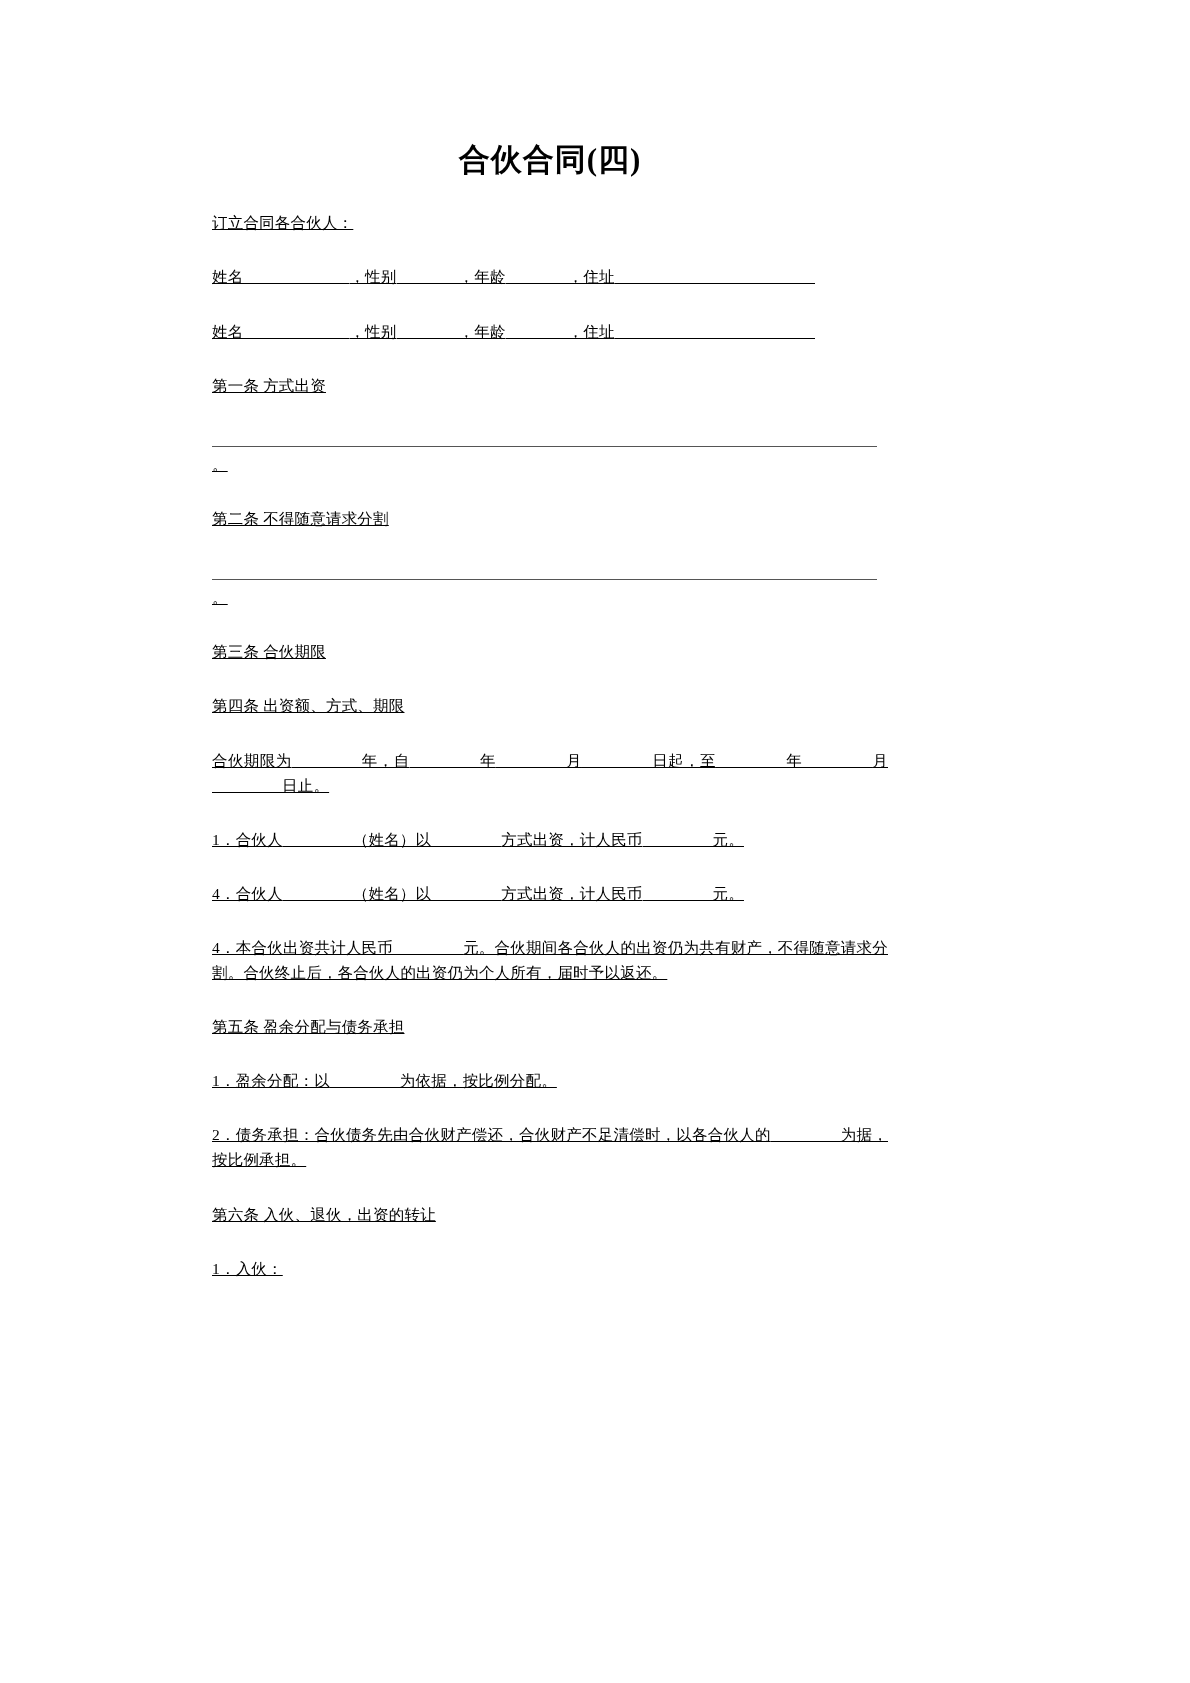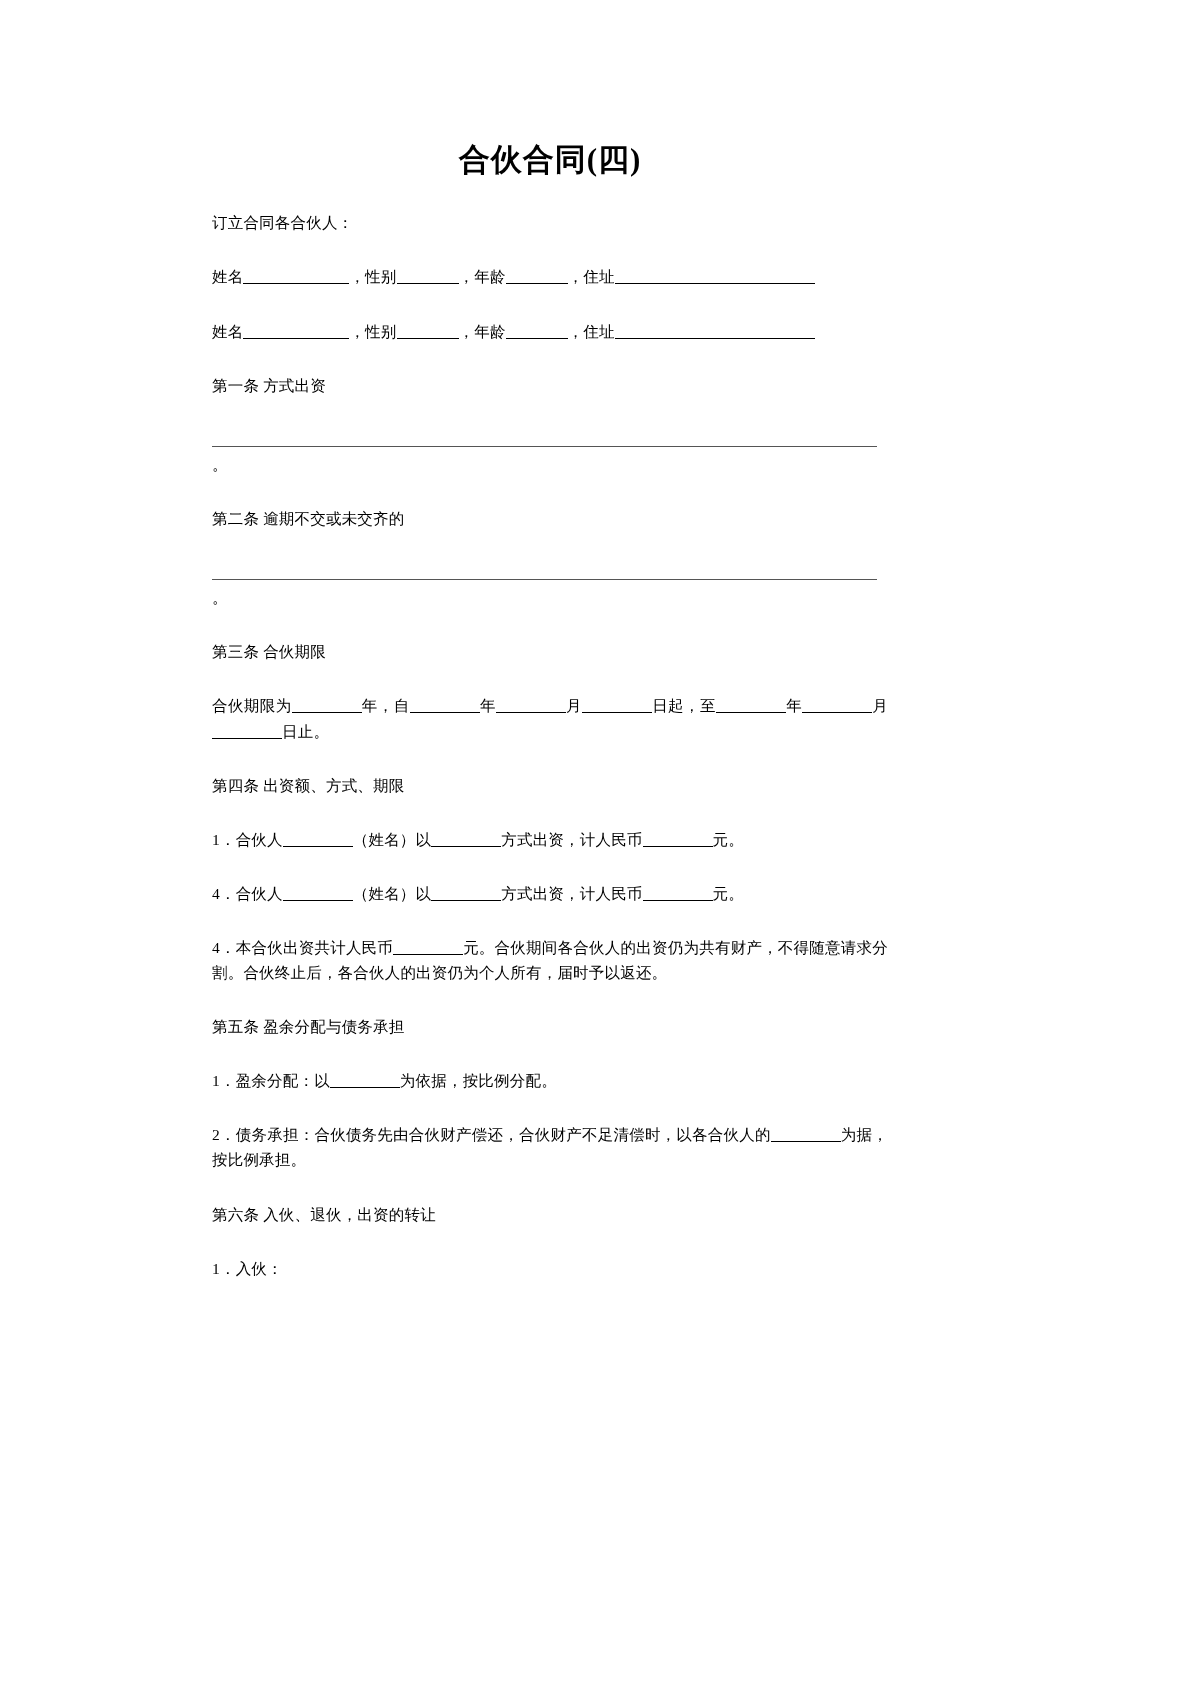--- a/index.html
+++ b/index.html
@@ -38,20 +38,21 @@
     margin: 0 0 30px 0;
     line-height: 1.3;
   }
   p.para {
     font-size: 15.5px;
     line-height: 1.62;
     margin: 0 0 29px 0;
     text-align: justify;
     letter-spacing: 0.2px;
     word-break: break-all;
+    text-decoration: underline;
   }
   
   .bl {
     display: inline-block;
     border-bottom: 1px solid #000;
     vertical-align: baseline;
     height: 1.05em;
     margin-bottom: -2px;
   }
   .bl-w2 { width: 62px; }
@@ -81,29 +82,29 @@
     <p class="para"><span>订立合同各合伙人：</span></p>
 
     <p class="para"><span>姓名</span><span class="bl bl-w5"></span><span>，性别</span><span class="bl bl-w2"></span><span>，年龄</span><span class="bl bl-w2"></span><span>，住址</span><span class="bl bl-w6"></span></p>
 
     <p class="para"><span>姓名</span><span class="bl bl-w5"></span><span>，性别</span><span class="bl bl-w2"></span><span>，年龄</span><span class="bl bl-w2"></span><span>，住址</span><span class="bl bl-w6"></span></p>
 
     <p class="para clause-head">第一条  方式出资</p>
 
     <p class="para"><span class="ruleline"></span><span class="period-after">。</span></p>
 
-    <p class="para clause-head">第二条  逾期不交或未交齐的</p>
+    <p class="para clause-head">第二条  不得随意请求分割</p>
 
     <p class="para"><span class="ruleline"></span><span class="period-after">。</span></p>
 
     <p class="para clause-head">第三条  合伙期限</p>
 
+    <p class="para clause-head">第四条  出资额、方式、期限</p>
+
     <p class="para"><span>合伙期限为</span><span class="bl bl-w3"></span><span>年，自</span><span class="bl bl-w3"></span><span>年</span><span class="bl bl-w3"></span><span>月</span><span class="bl bl-w3"></span><span>日起，至</span><span class="bl bl-w3"></span><span>年</span><span class="bl bl-w3"></span><span>月</span><span class="bl bl-w3"></span><span>日止。</span></p>
-
-    <p class="para clause-head">第四条  出资额、方式、期限</p>
 
     <p class="para"><span>1．合伙人</span><span class="bl bl-w3"></span><span>（姓名）以</span><span class="bl bl-w3"></span><span>方式出资，计人民币</span><span class="bl bl-w3"></span><span>元。</span></p>
 
     <p class="para"><span>4．合伙人</span><span class="bl bl-w3"></span><span>（姓名）以</span><span class="bl bl-w3"></span><span>方式出资，计人民币</span><span class="bl bl-w3"></span><span>元。</span></p>
 
 
     <p class="para"><span>4．本合伙出资共计人民币</span><span class="bl bl-w3"></span><span>元。合伙期间各合伙人的出资仍为共有财产，不得随意请求分割。合伙终止后，各合伙人的出资仍为个人所有，届时予以返还。</span></p>
 
     <p class="para clause-head">第五条  盈余分配与债务承担</p>
 

